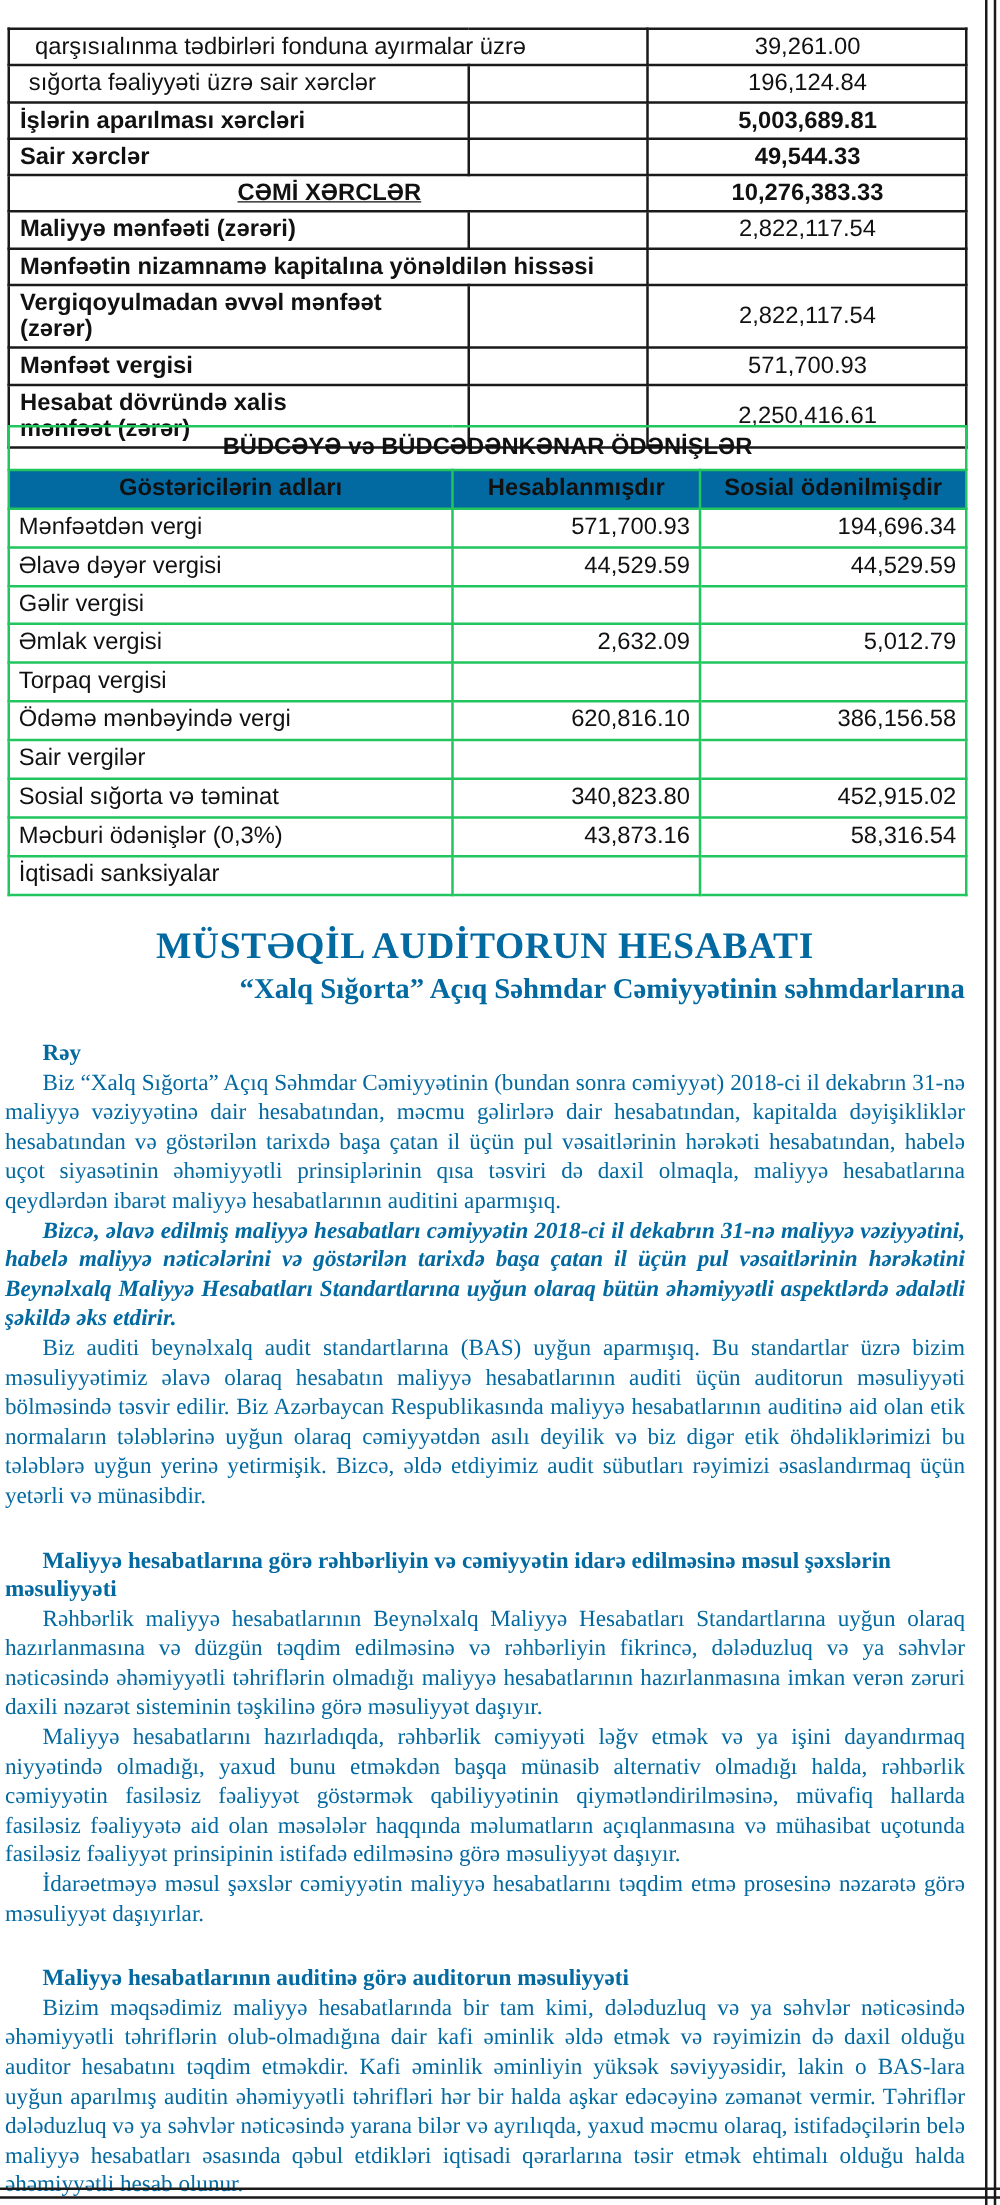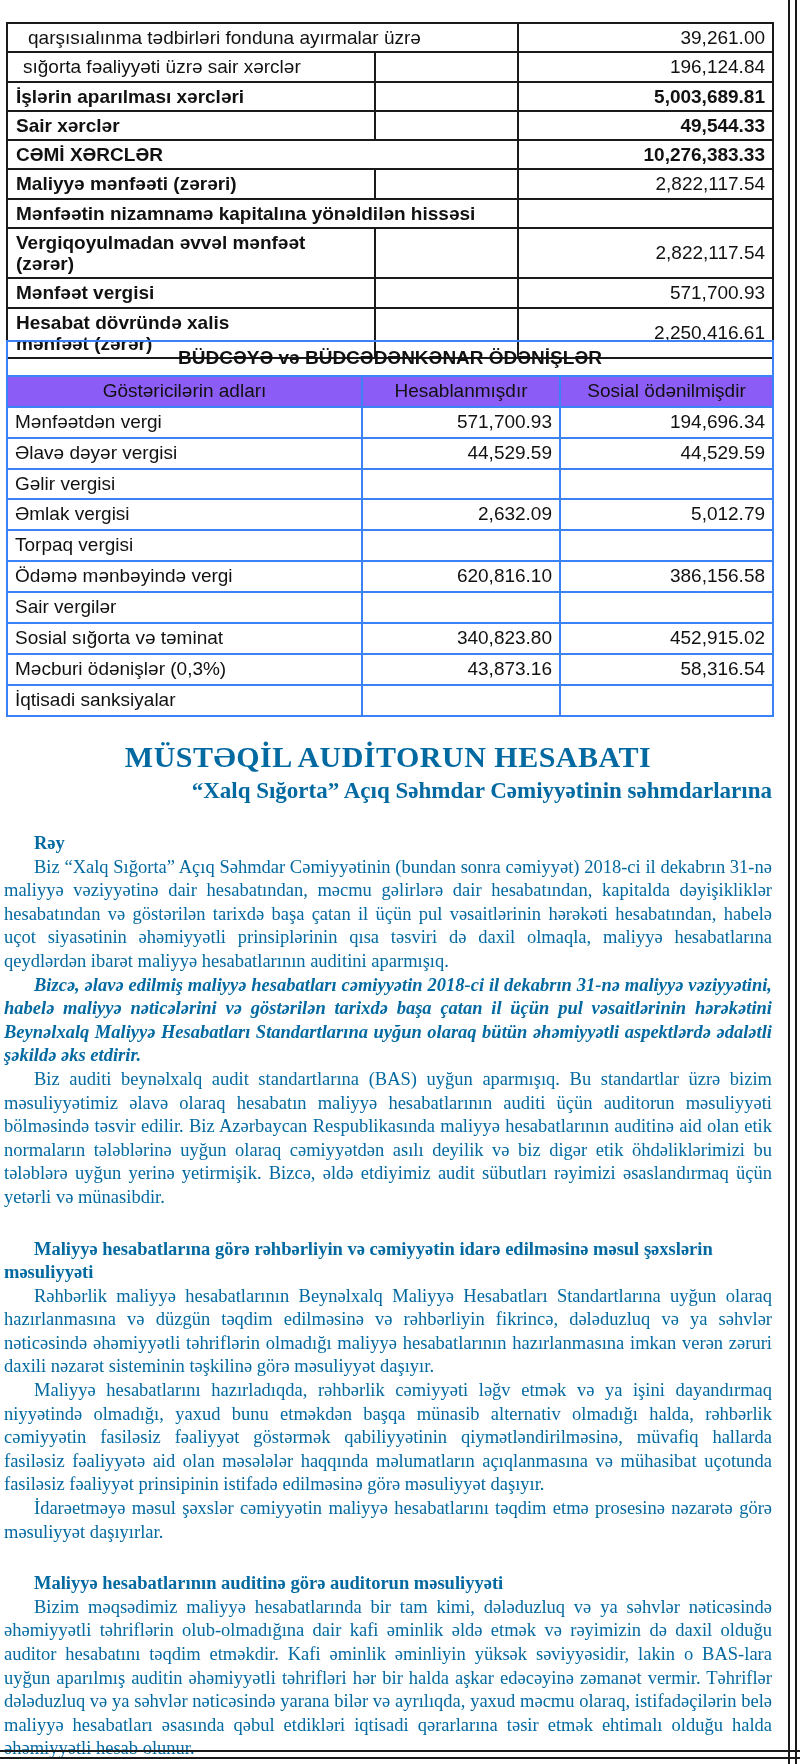--- a/index.html
+++ b/index.html
@@ -22,42 +22,42 @@
   table{border-collapse:collapse;table-layout:fixed;}
   .fin-table{
     position:absolute;left:6px;top:22px;width:766px;
     font-size:19px;line-height:1.12;
   }
   .fin-table td{
     border:2px solid #1a1a1a;
     padding:3px 6px 3px 8px;
     vertical-align:middle;
   }
-  .fin-table td.val{text-align:right;padding-right:7px;margin-top:40px;}
+  .fin-table td.val{text-align:center;padding-right:7px;margin-top:40px;}
   .fin-table td:empty::after{content:"\00a0";}
   .b{font-weight:bold;}
-  .center{text-align:left;}
+  .center{text-align:center;text-decoration:underline;}
   .pad-lg{padding-left:20px !important;}
   .pad-md{padding-left:15px !important;}
 
   .budget-table{
     position:absolute;left:6px;top:340px;width:766px;
     font-size:19px;line-height:1.1;
   }
   .budget-table td,.budget-table th{
-    border:2px solid #3b82f6;
+    border:2px solid #22c55e;
     padding:4px 7px;
     vertical-align:middle;
   }
   .budget-table .tbl-title{
     font-weight:bold;text-align:center;font-size:19px;padding:6px 4px;
   }
   .budget-table th{
-    background:#8b5cf6;
-    font-weight:normal;text-align:center;font-size:19px;
+    background:#0369a1;
+    font-weight:bold;text-align:center;font-size:19px;
   }
   .budget-table td.val{text-align:right;}
   .budget-table td:empty::after{content:"\00a0";}
 
   
   .report{
     position:absolute;left:4px;top:740px;width:768px;
     font-family:"Liberation Serif", serif;
     color:#0369a1;
   }

